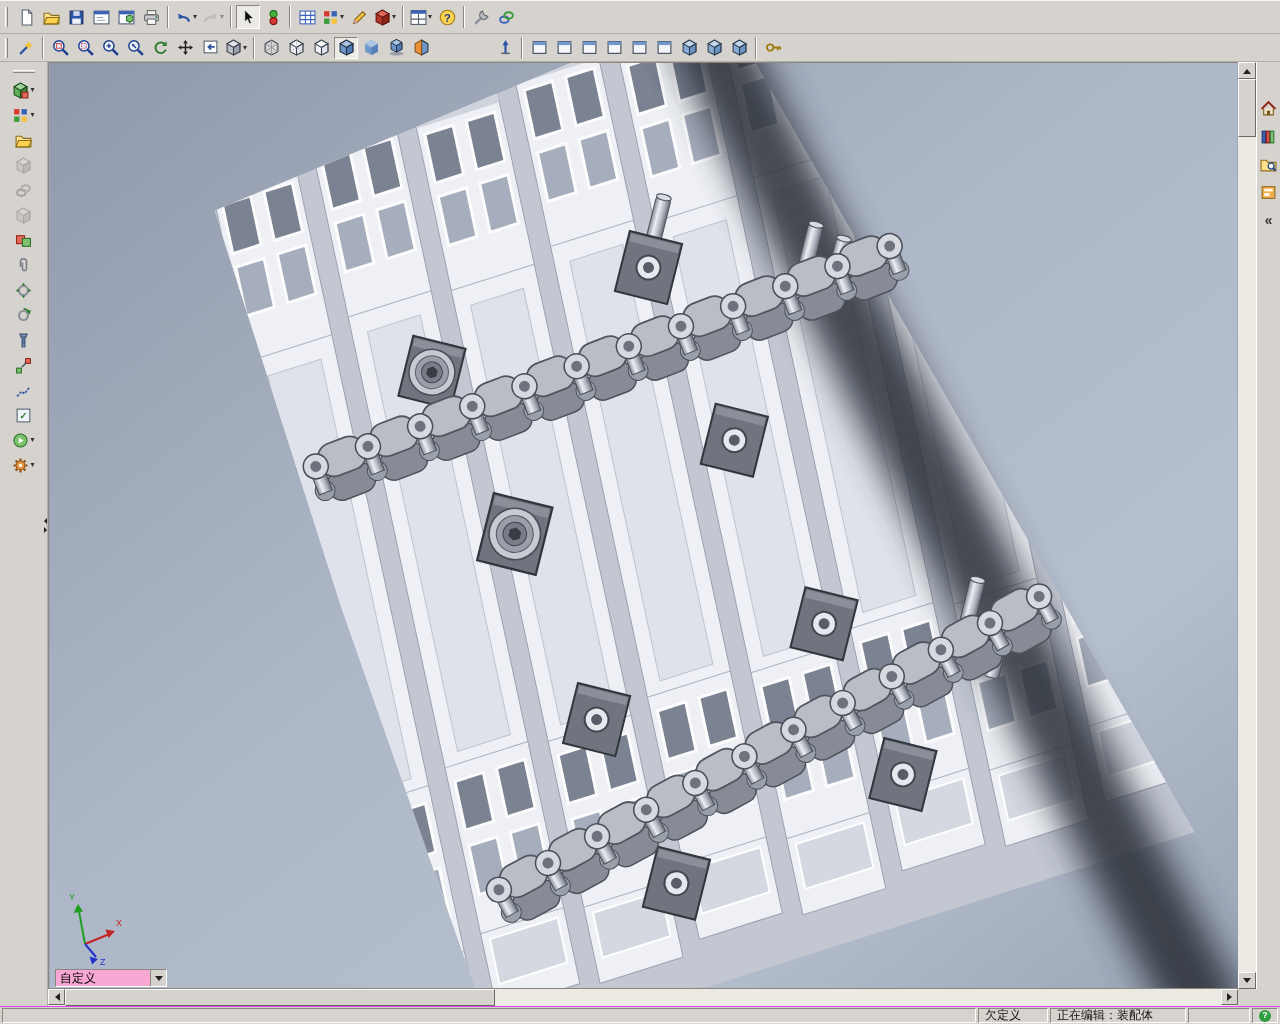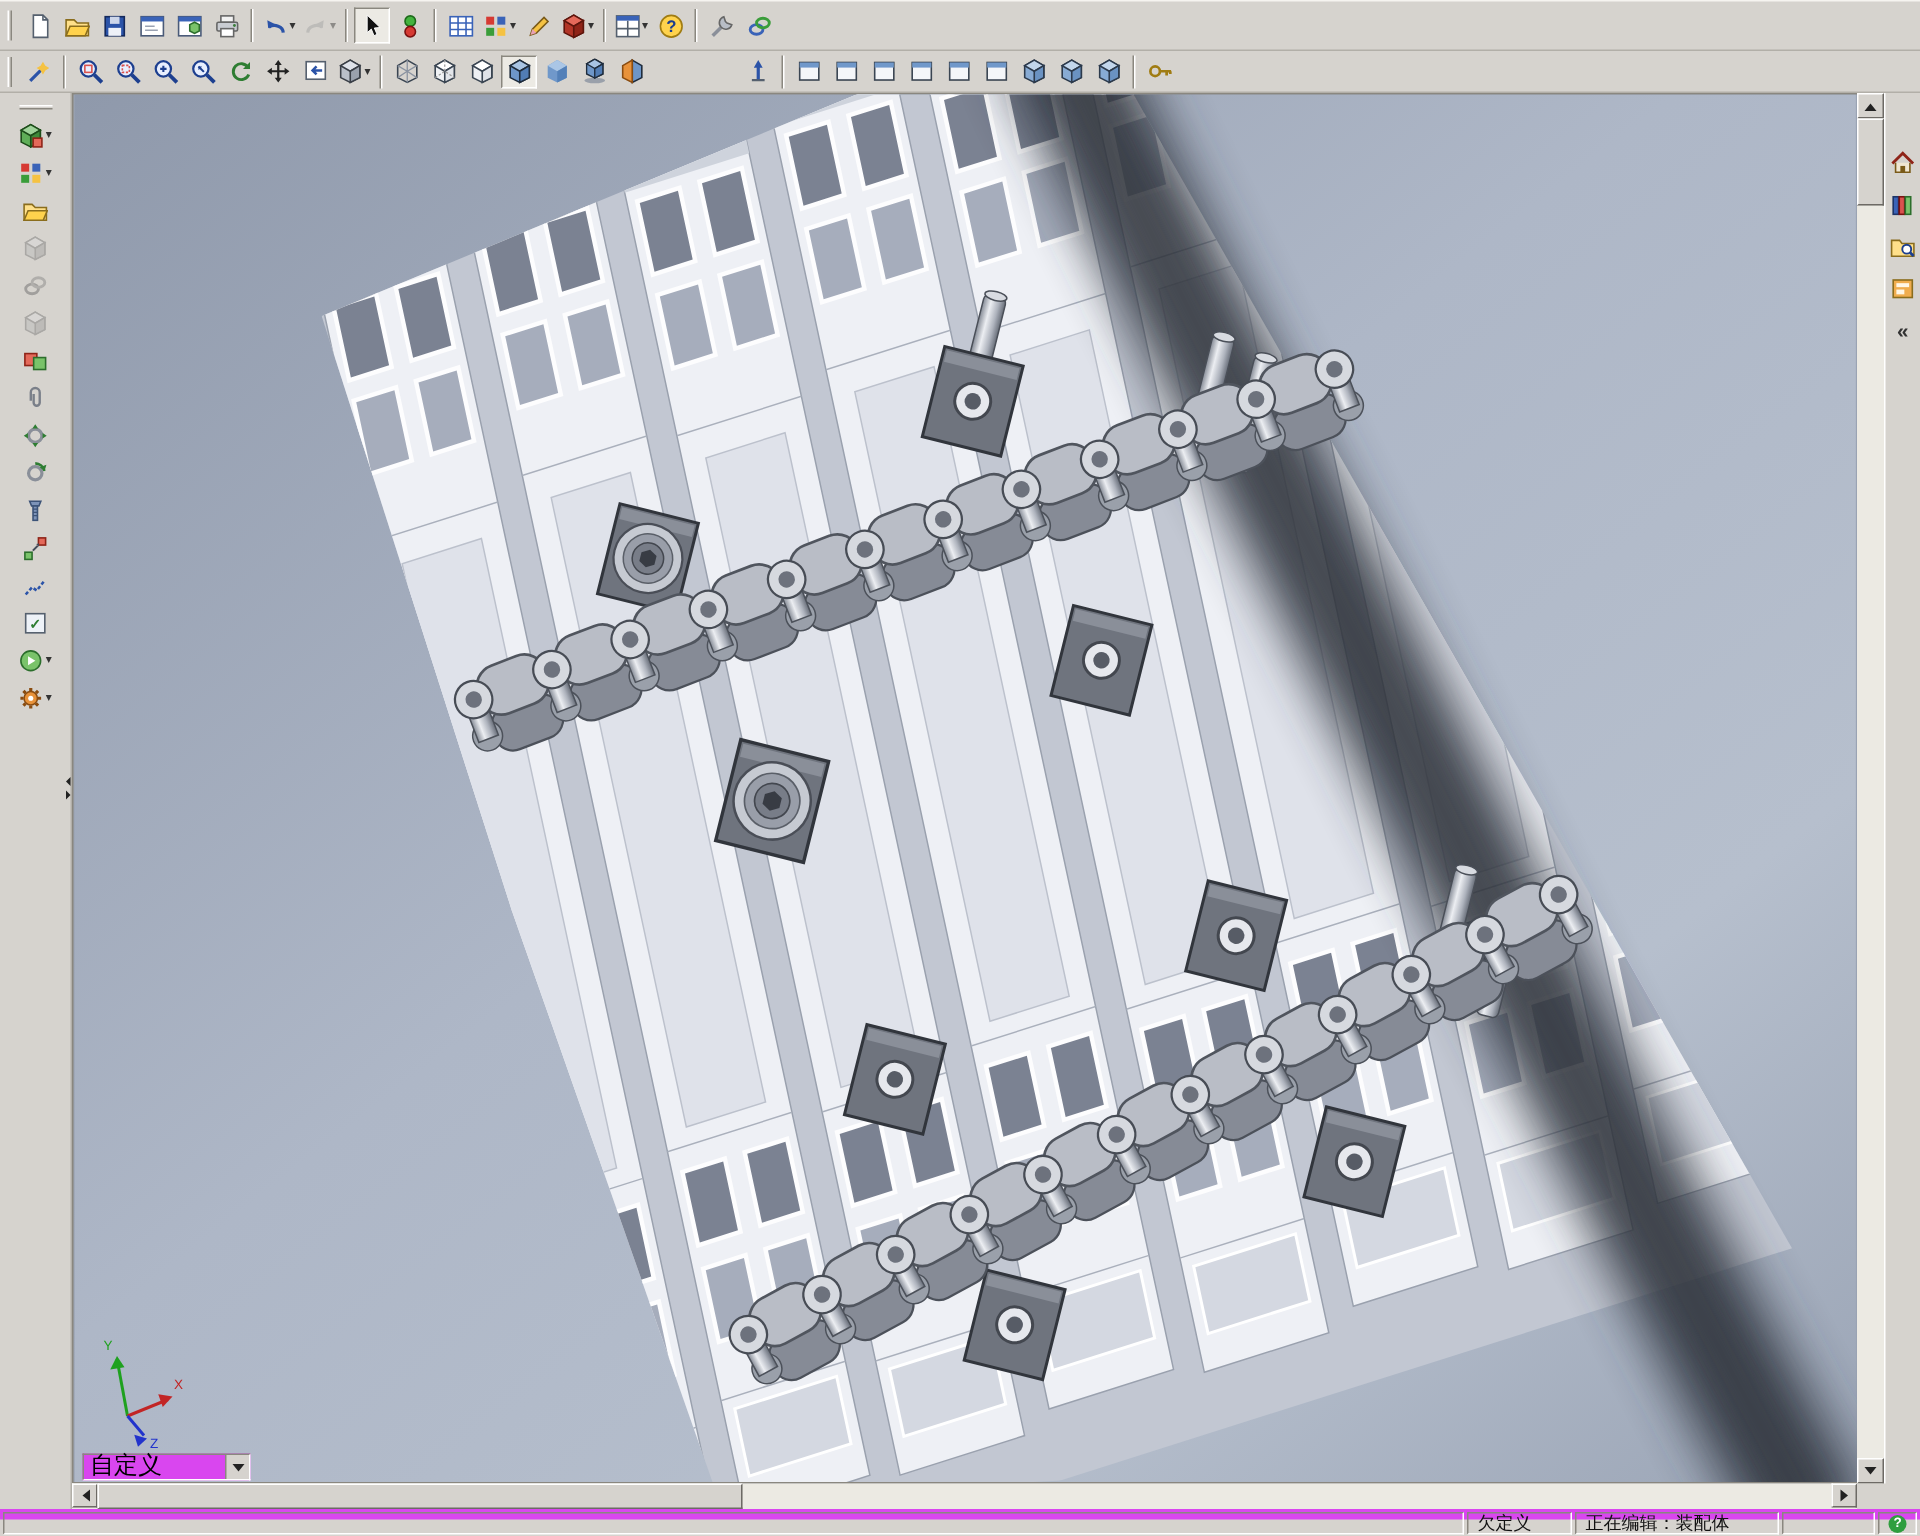--- a/index.html
+++ b/index.html
@@ -20,21 +20,21 @@
 .tbtn .ic{display:flex}
 .tbtn .ic svg{display:block}
 .tbtn .dd{font-size:8px;line-height:8px;color:#333;margin-left:1px}
 .sep{width:2px;height:22px;border-left:1px solid #8a877f;border-right:1px solid #fff;margin:0 3px}
 .lefttb{position:absolute;top:62px;left:0;width:48px;height:944px;background:#d6d3ce;display:flex;flex-direction:column;align-items:center;padding-top:6px;gap:1px;border-right:1px solid #b2afa8}
 
 
 .viewport{position:absolute;left:48px;top:62px;width:1190px;height:927px;background:#9aa3b3;border:1px solid #8a877f;border-right:none}
 .scene{position:absolute;left:0;top:0;width:100%;height:100%}
 .triad{position:absolute;left:6px;bottom:22px;width:70px;height:80px}
-.combo{position:absolute;left:6px;bottom:1px;width:112px;height:18px;background:#d946ef;border:1px solid;border-color:#8a877f #fff #fff #8a877f;display:flex;align-items:stretch;font-size:16px}
+.combo{position:absolute;left:6px;bottom:1px;width:112px;height:18px;background:#f9a8d4;border:1px solid;border-color:#8a877f #fff #fff #8a877f;display:flex;align-items:stretch;font-size:12px}
 .combo-text{flex:1;padding:1px 4px;line-height:14px;color:#000}
 .combo-btn{width:16px;background:#d6d3ce;border-left:1px solid #8a877f;display:flex;align-items:center;justify-content:center}
 .tri-down{width:0;height:0;border:4px solid transparent;border-top:5px solid #222;margin-top:4px}
 
 
 .vscroll{position:absolute;left:1238px;top:62px;width:18px;height:927px;background:#eceae3}
 .hscroll{position:absolute;left:48px;top:989px;width:1190px;height:17px;background:#eceae3;display:flex}
 .corner{position:absolute;left:1238px;top:989px;width:42px;height:17px;background:#d6d3ce}
 .sbtn{width:17px;height:16px;background:#d6d3ce;border:1px solid;border-color:#fff #6d6a65 #6d6a65 #fff;display:flex;align-items:center;justify-content:center}
 .vscroll .sbtn{width:18px;height:17px}
@@ -48,21 +48,21 @@
 .arr.lf{border-right:5px solid #222;margin-left:-3px}
 .arr.rt{border-left:5px solid #222;margin-right:-3px}
 
 .taskpane{position:absolute;right:0;top:62px;width:24px;height:944px;background:#d6d3ce;border-left:1px solid #fff;display:flex;flex-direction:column;align-items:center;padding-top:36px;gap:7px}
 .taskpane button.tbtn{min-width:21px;width:21px;height:21px}
 
 .splitter{position:absolute;left:42px;top:512px;width:7px;height:26px;display:flex;flex-direction:column;align-items:center;justify-content:center;gap:3px}
 .splitter .arr{border-width:3px}
 
 
-.statusbar{position:absolute;left:0;top:1006px;width:1280px;height:18px;background:#d6d3ce;display:flex;align-items:flex-end;gap:2px;padding:1px 2px;border-top:7px solid #d946ef}
+.statusbar{position:absolute;left:0;top:1006px;width:1280px;height:18px;background:#d6d3ce;display:flex;align-items:flex-end;gap:2px;padding:1px 2px;border-top:1px solid #d946ef}
 .cell{border:1px solid;border-color:#8a877f #fff #fff #8a877f;height:15px;font-size:12px;line-height:13px;padding:0 6px;color:#111;white-space:nowrap;overflow:hidden}
 .cell.msg{flex:1}
 .cell.c1{width:70px}
 .cell.c2{width:136px}
 .cell.c3{width:62px}
 .cell.chelp{width:26px;display:flex;align-items:center;justify-content:center;padding:0}
 .helpdot{width:12px;height:12px;border-radius:7px;background:#2f9e3f;color:#fff;font-size:9px;font-weight:bold;display:flex;align-items:center;justify-content:center}
 </style>
 </head>
 <body>

